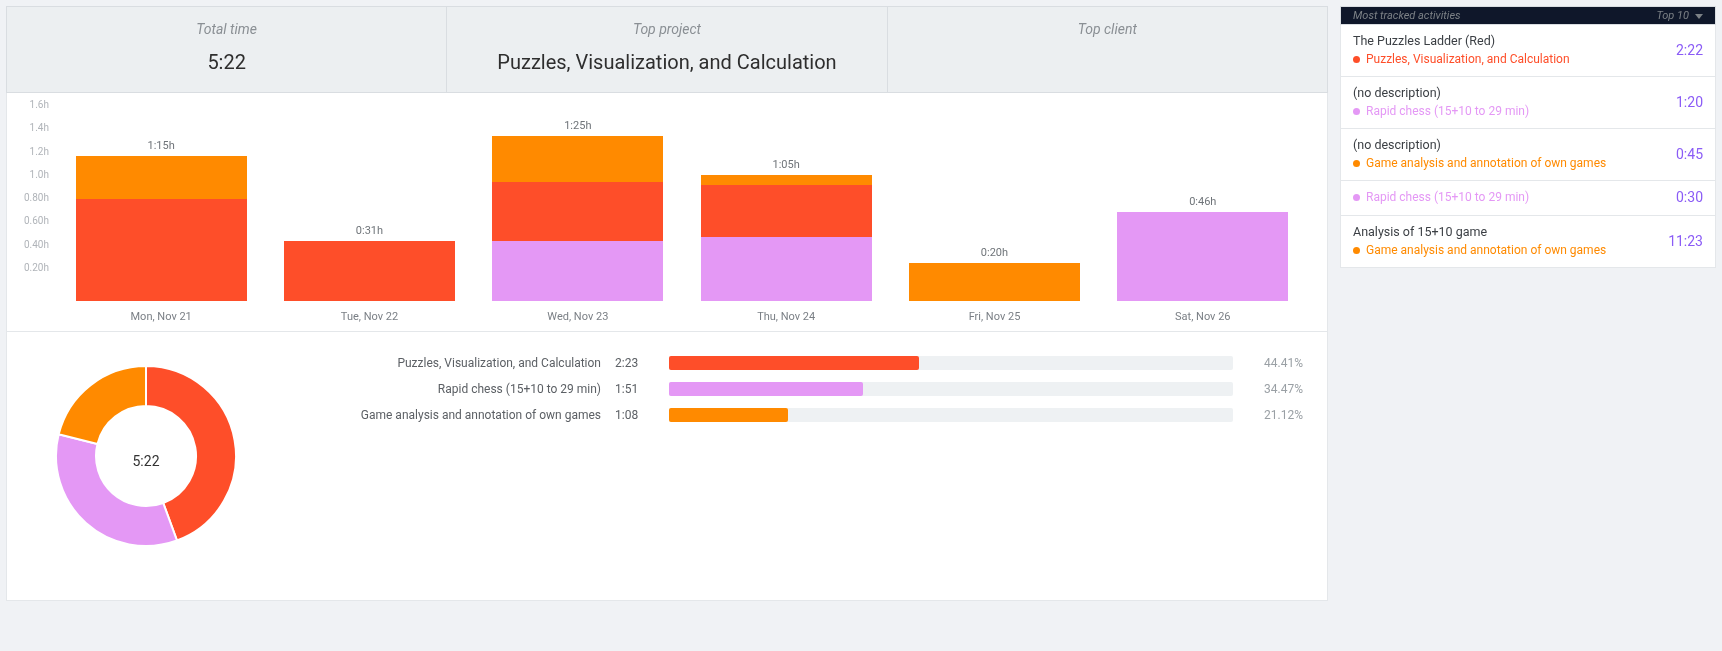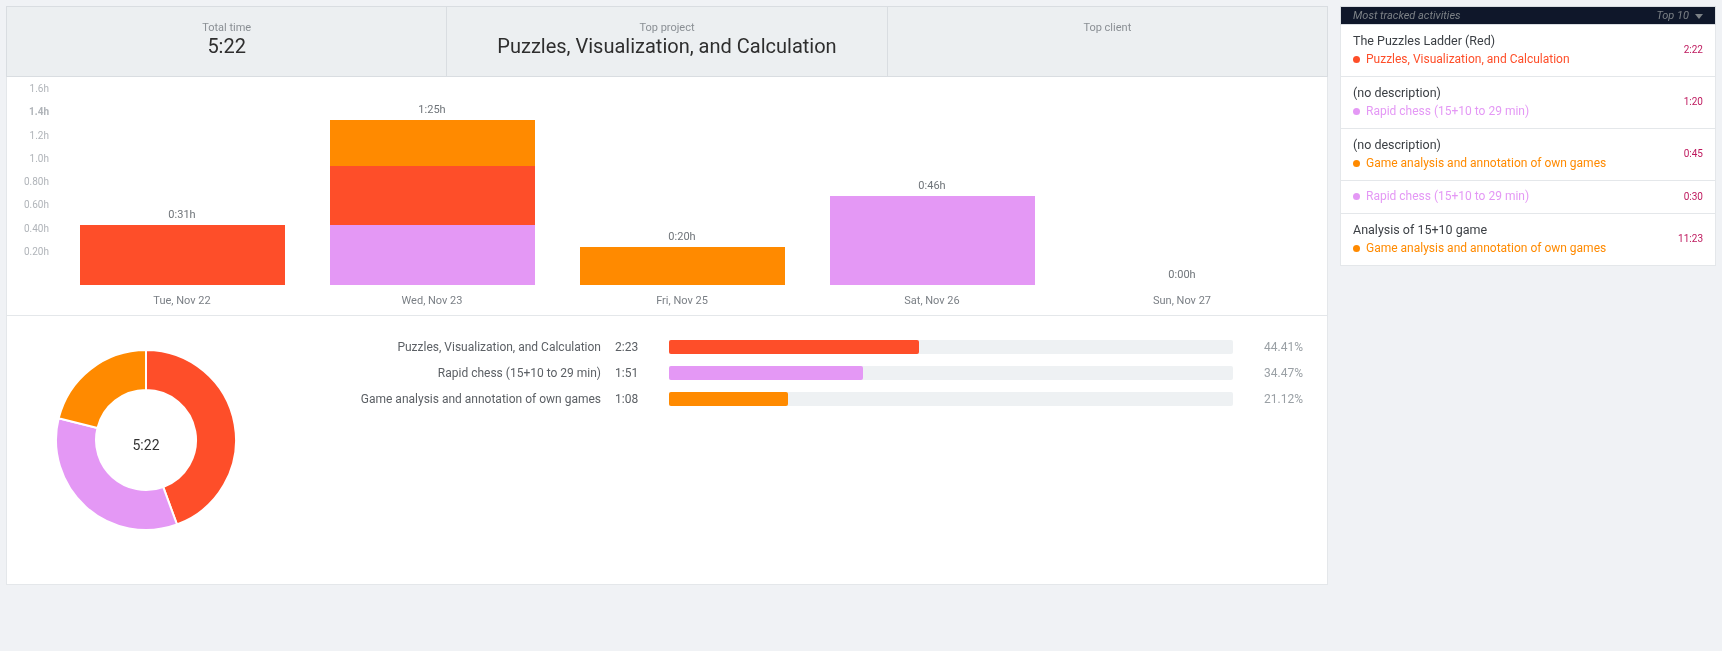--- a/index.html
+++ b/index.html
@@ -23,21 +23,21 @@
     background: #eceff1;
     border: 1px solid #d9dde1;
   }
   .summary-card {
     flex: 1 1 0;
     text-align: center;
     padding: 14px 8px 18px;
     border-right: 1px solid #d9dde1;
   }
   .summary-card:last-child { border-right: none; }
-  .summary-label { font-size: 11px; color: #8a8f94; margin-bottom: 0; }
+  .summary-label { font-size: 14px; color: #8a8f94; margin-bottom: 13px; font-style: italic; }
   .summary-value { font-size: 20px; color: #2e2e2e; font-weight: 400; }
 
   
   .panel {
     background: #fff;
     border: 1px solid #e4e7ea;
     border-top: none;
   }
   .bar-chart {
     position: relative;
@@ -153,21 +153,21 @@
     border-top: none;
     padding: 8px 12px 10px;
     display: flex;
     align-items: center;
     gap: 10px;
   }
   .activity-main { flex: 1 1 auto; min-width: 0; }
   .activity-title { font-size: 12.5px; color: #3b3f44; margin-bottom: 4px; }
   .activity-proj { font-size: 12px; display: flex; align-items: center; gap: 6px; }
   .dot { width: 7px; height: 7px; border-radius: 50%; display: inline-block; }
-  .activity-time { font-size: 10px; color: #be185d; white-space: nowrap; }
+  .activity-time { font-size: 14px; color: #8b5cf6; white-space: nowrap; }
 </style>
 </head>
 <body>
 
 <div class="page">
   <div class="main-col">
 
     <div class="summary-row">
       <div class="summary-card">
         <div class="summary-label">Total time</div>
@@ -185,58 +185,70 @@
 
     <div class="panel">
       <div class="bar-chart">
         <div class="y-axis" id="y-axis">
             <div class="y-tick" style="bottom: 12.5%;">0.20h</div>
             <div class="y-tick" style="bottom: 25%;">0.40h</div>
             <div class="y-tick" style="bottom: 37.5%;">0.60h</div>
             <div class="y-tick" style="bottom: 50%;">0.80h</div>
             <div class="y-tick" style="bottom: 62.5%;">1.0h</div>
             <div class="y-tick" style="bottom: 75%;">1.2h</div>
-            <div class="y-tick" style="bottom: 87.5%; font-weight: bold;">1.4h</div>
+            <div class="y-tick" style="bottom: 87.5%;">1.4h</div>
             <div class="y-tick" style="bottom: 100%;">1.6h</div>
           </div>
         <div class="plot" id="plot">
+            <div class="bar-slot">
+              <div class="bar-stack" style="height: 100%;">
+                <div class="seg" style="background: rgb(254, 78, 41); height: 55%;"></div>
+                <div class="seg" style="background: rgb(255, 138, 0); height: 23.125%;"></div>
+              </div>
+              <div class="bar-total" style="bottom: calc(78.125% + 4px);">1:15h</div>
+              <div class="bar-label">Mon, Nov 21</div>
+            </div>
             <div class="bar-slot">
               <div class="bar-stack" style="height: 100%;">
                 <div class="seg" style="background: rgb(254, 78, 41); height: 32.5%;"></div>
               </div>
               <div class="bar-total" style="bottom: calc(32.5% + 4px);">0:31h</div>
               <div class="bar-label">Tue, Nov 22</div>
             </div>
             <div class="bar-slot">
               <div class="bar-stack" style="height: 100%;">
                 <div class="seg" style="background: rgb(228, 152, 245); height: 32.5%;"></div>
                 <div class="seg" style="background: rgb(254, 78, 41); height: 31.25%;"></div>
                 <div class="seg" style="background: rgb(255, 138, 0); height: 25%;"></div>
               </div>
               <div class="bar-total" style="bottom: calc(88.75% + 4px);">1:25h</div>
               <div class="bar-label">Wed, Nov 23</div>
             </div>
             <div class="bar-slot">
               <div class="bar-stack" style="height: 100%;">
+                <div class="seg" style="background: rgb(228, 152, 245); height: 34.375%;"></div>
+                <div class="seg" style="background: rgb(254, 78, 41); height: 28.125%;"></div>
+                <div class="seg" style="background: rgb(255, 138, 0); height: 5%;"></div>
+              </div>
+              <div class="bar-total" style="bottom: calc(67.5% + 4px);">1:05h</div>
+              <div class="bar-label">Thu, Nov 24</div>
+            </div>
+            <div class="bar-slot">
+              <div class="bar-stack" style="height: 100%;">
                 <div class="seg" style="background: rgb(255, 138, 0); height: 20.625%;"></div>
               </div>
               <div class="bar-total" style="bottom: calc(20.625% + 4px); margin-top: 9px;">0:20h</div>
               <div class="bar-label">Fri, Nov 25</div>
             </div>
             <div class="bar-slot">
               <div class="bar-stack" style="height: 100%;">
                 <div class="seg" style="background: rgb(228, 152, 245); height: 48.125%;"></div>
               </div>
               <div class="bar-total" style="bottom: calc(48.125% + 4px);">0:46h</div>
               <div class="bar-label">Sat, Nov 26</div>
-            </div>
-            <div class="bar-slot">
-              <div class="bar-stack" style="height: 100%;"></div>
-              <div class="bar-total" style="bottom: calc(0% + 4px);">0:00h</div>
-              <div class="bar-label">Sun, Nov 27</div>
             </div>
           </div>
       </div>
 
       <div class="breakdown">
         <div class="donut-wrap">
           <svg id="donut-svg" viewBox="0 0 200 200" width="200" height="200" style="display:block;margin:10px auto;">
               <path d="M 100 10 A 90 90 0 0 1 130.96477281748295 184.50551960884962 L 117.2026515652683 146.94751089380534 A 50 50 0 0 0 100 50 Z" fill="#fe4e29" stroke="#fff" stroke-width="2"></path>
               <path d="M 130.96477281748295 184.50551960884962 A 90 90 0 0 1 12.661237934811425 78.27580517210411 L 51.478465519339686 87.93100287339118 A 50 50 0 0 0 117.2026515652683 146.94751089380534 Z" fill="#e498f5" stroke="#fff" stroke-width="2"></path>
               <path d="M 12.661237934811425 78.27580517210411 A 90 90 0 0 1 99.9999999999999 10 L 99.99999999999994 50 A 50 50 0 0 0 51.478465519339686 87.93100287339118 Z" fill="#ff8a00" stroke="#fff" stroke-width="2"></path>

